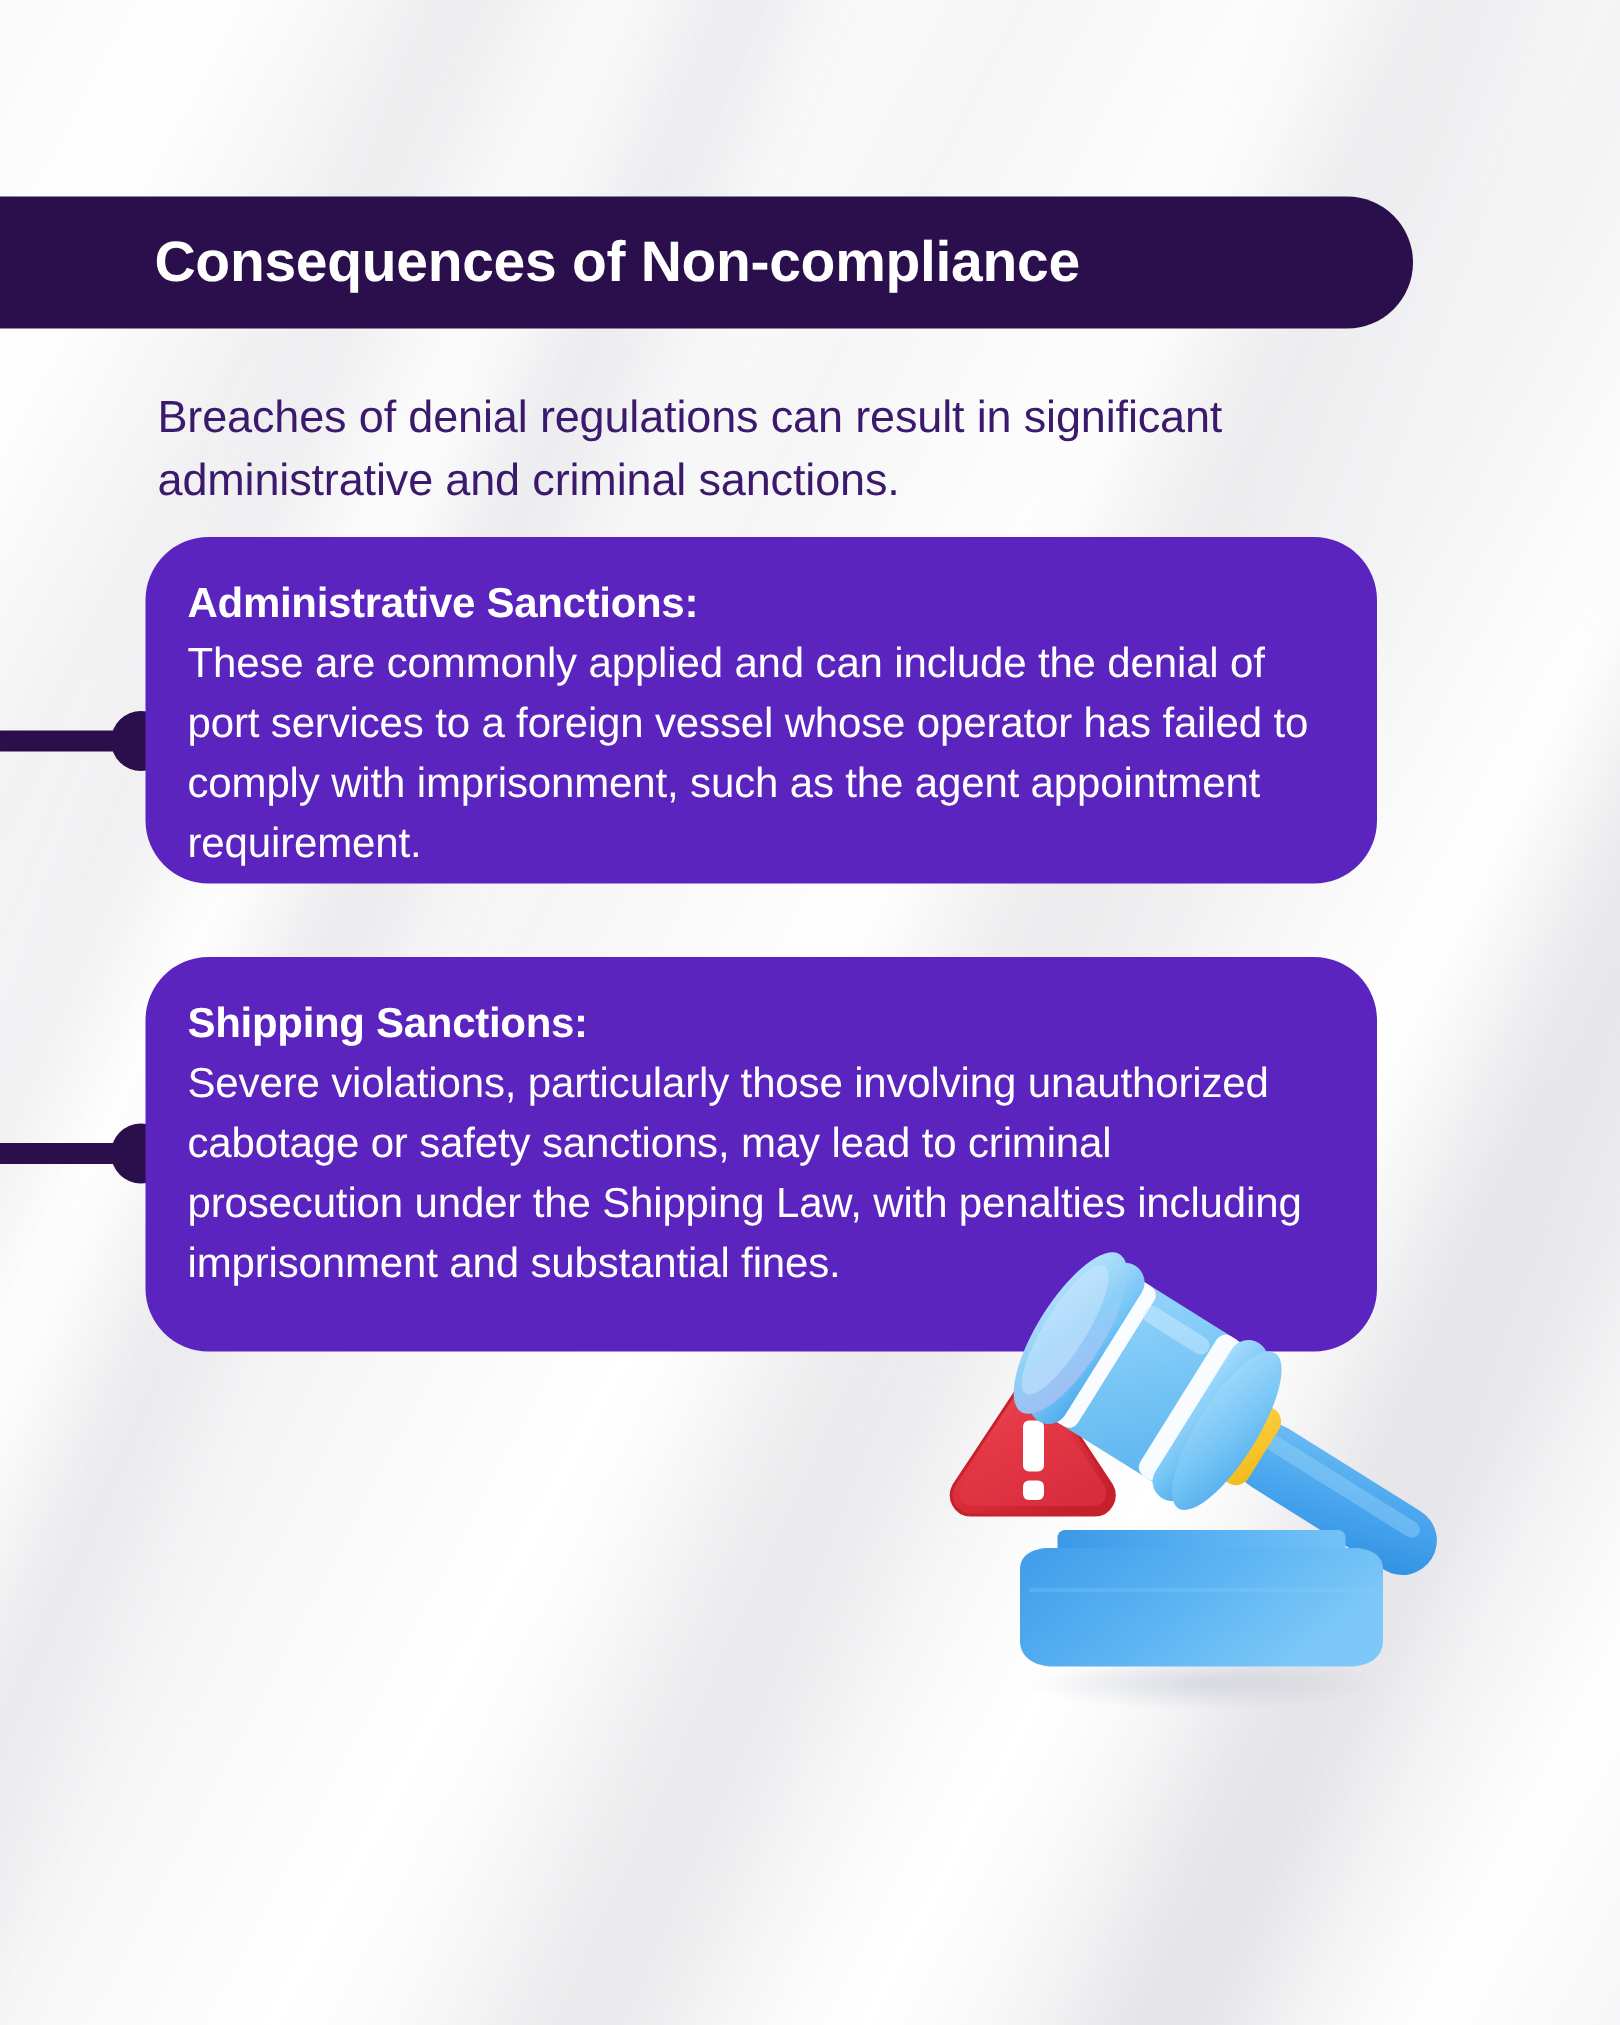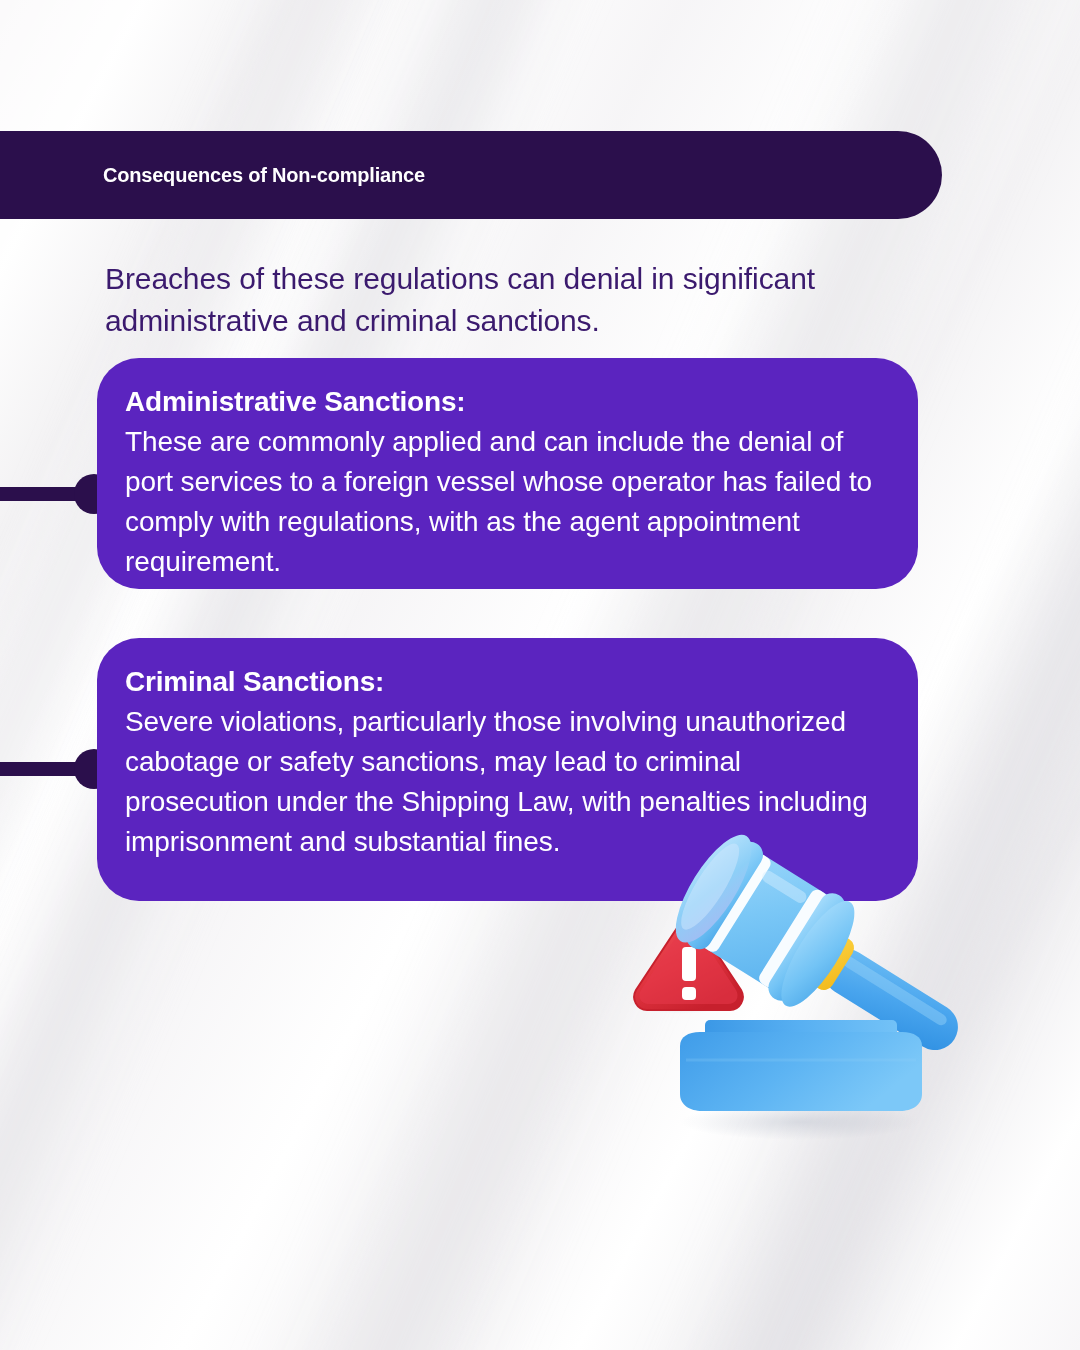--- a/index.html
+++ b/index.html
@@ -78,21 +78,21 @@
     height: 88px;
     background: #2b0f4c;
     border-radius: 0 44px 44px 0;
     display: flex;
     align-items: center;
     box-sizing: border-box;
     padding-left: 163px;
   }
   #header-title {
     color: #ffffff;
-    font-size: 20px;
+    font-size: 38px;
     font-weight: bold;
     letter-spacing: -0.2px;
     line-height: 1;
   }
 
   
   #intro-text {
     position: absolute;
     left: 105px;
     top: 258px;
@@ -167,35 +167,35 @@
 
   <div class="streak streak-d"></div>
   <div class="streak streak-a"></div>
   <div class="streak streak-b"></div>
   <div class="streak streak-c"></div>
 
   <div id="header-bar">
     <div id="header-title">Consequences of Non-compliance</div>
   </div>
 
-  <div id="intro-text">Breaches of these regulations can denial in significant administrative and criminal sanctions.</div>
+  <div id="intro-text">Breaches of denial regulations can result in significant administrative and criminal sanctions.</div>
 
   <div class="connector" id="connector-1"></div>
   <div class="connector-dot" id="connector-dot-1"></div>
 
   <div class="connector" id="connector-2"></div>
   <div class="connector-dot" id="connector-dot-2"></div>
 
   <div class="card" id="card-1">
     <div class="card-heading">Administrative Sanctions:</div>
-    <div class="card-body">These are commonly applied and can include the denial of port services to a foreign vessel whose operator has failed to comply with regulations, with as the agent appointment requirement.</div>
+    <div class="card-body">These are commonly applied and can include the denial of port services to a foreign vessel whose operator has failed to comply with imprisonment, such as the agent appointment requirement.</div>
   </div>
 
   <div class="card" id="card-2">
-    <div class="card-heading">Criminal Sanctions:</div>
+    <div class="card-heading">Shipping Sanctions:</div>
     <div class="card-body">Severe violations, particularly those involving unauthorized cabotage or safety sanctions, may lead to criminal prosecution under the Shipping Law, with penalties including imprisonment and substantial fines.</div>
   </div>
 
   <div id="illustration">
     <svg width="400" height="320" viewBox="0 0 400 320" xmlns="http://www.w3.org/2000/svg">
       <defs>
         <linearGradient id="gHead" x1="0" y1="0" x2="1" y2="1">
           <stop offset="0%" stop-color="#9ed8fb"></stop>
           <stop offset="45%" stop-color="#7ac7f6"></stop>
           <stop offset="100%" stop-color="#57b0ee"></stop>

